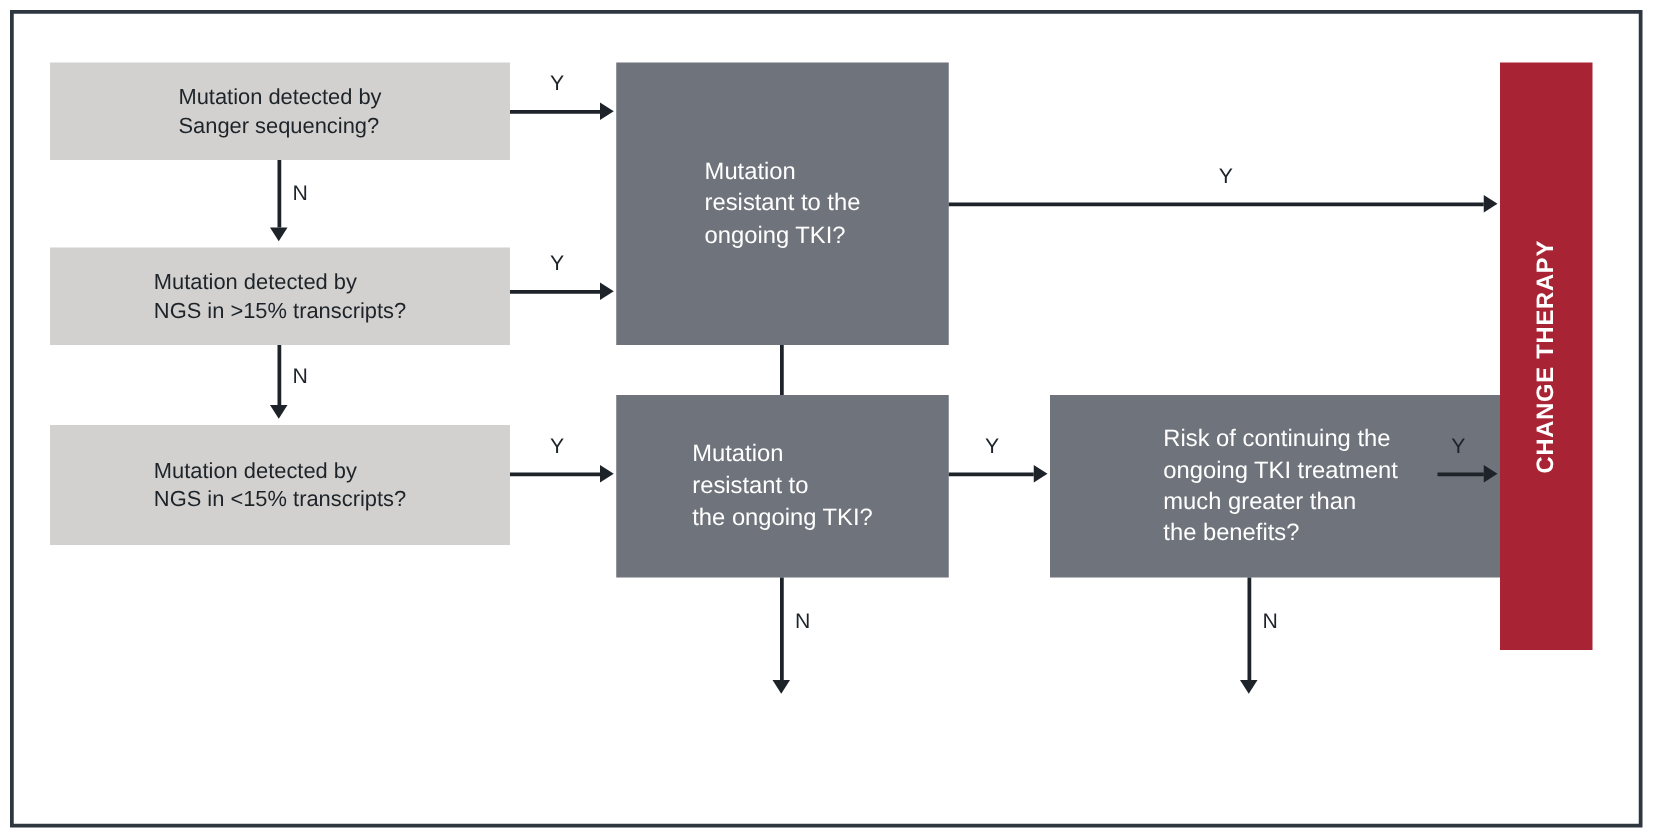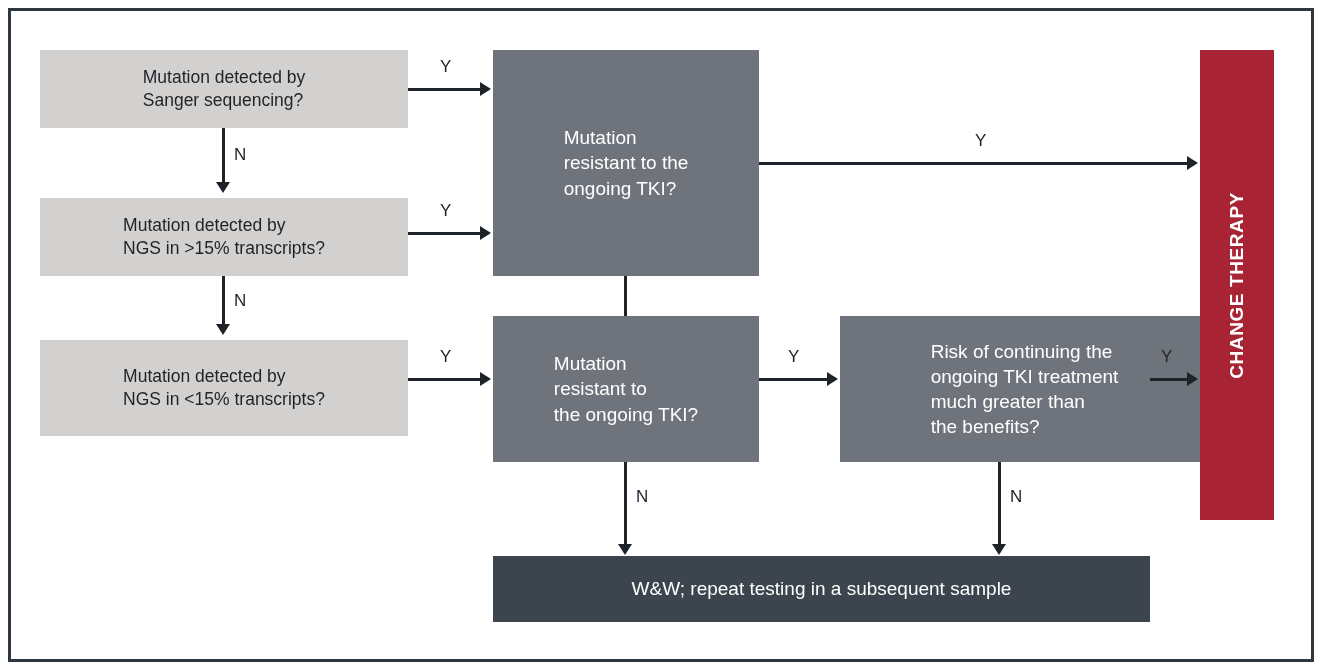--- a/index.html
+++ b/index.html
@@ -127,23 +127,20 @@
 the ongoing TKI?</span>
   </div>
 
   <div class="node node-gray" style="left:840px; top:316px; width:369px; height:146px;">
     <span style="white-space:pre-line;">Risk of continuing the
 ongoing TKI treatment
 much greater than
 the benefits?</span>
   </div>
 
-  <div class="node node-dark" style="left:493px; top:556px; width:657px; height:66px;">
-    <span>W&amp;W; repeat testing in a subsequent sample</span>
-  </div>
 
   <div class="node node-red" style="left:1200px; top:50px; width:74px; height:470px;">
     <span>CHANGE THERAPY</span>
   </div>
 
   <div class="edge edge-h" style="left:408px; top:88px; width:72px;"></div>
   <div class="arrow arrow-right" style="left:480px; top:82px;"></div>
   <div class="edge-label" style="left:440px; top:58px;">Y</div>
 
   <div class="edge edge-v" style="left:222px; top:128px; height:54px;"></div>

